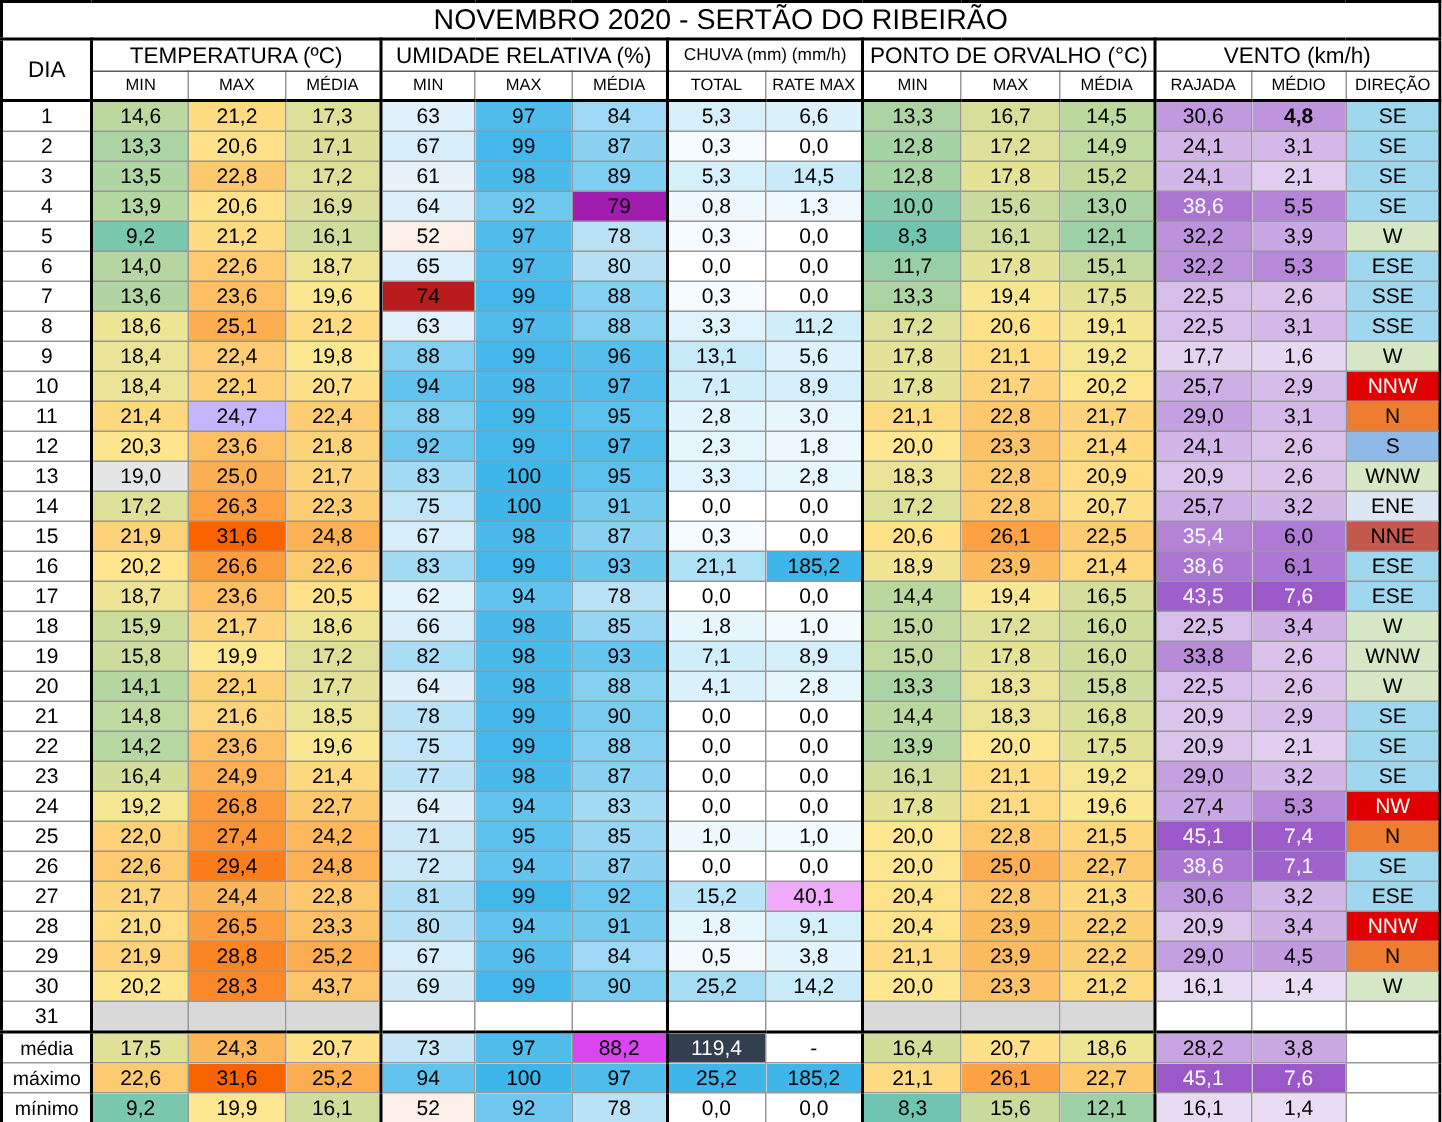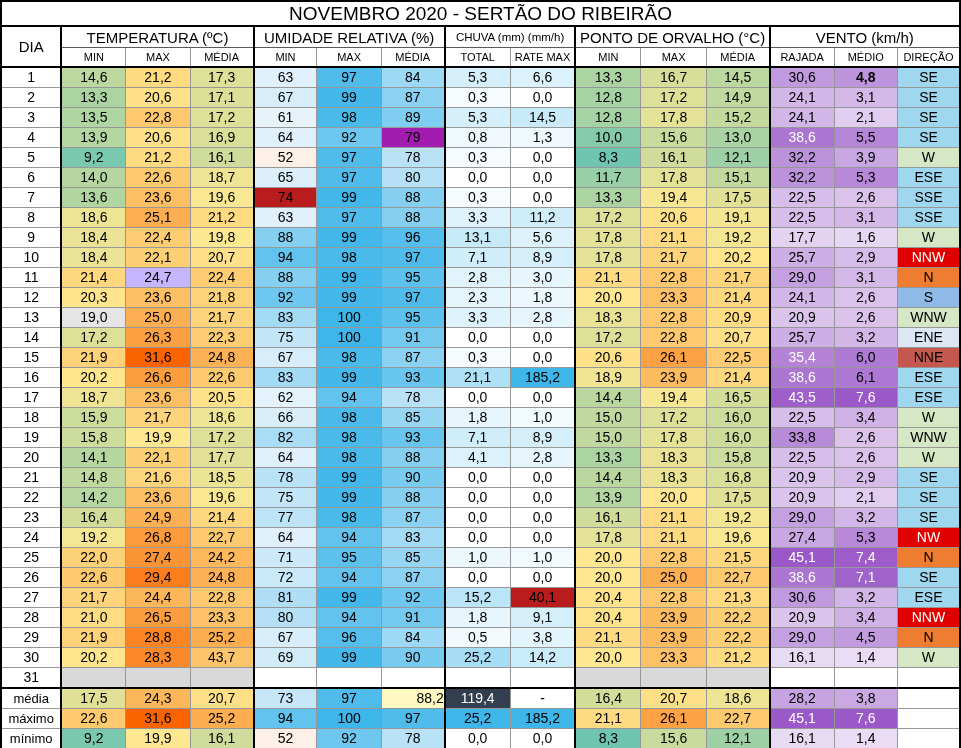--- a/index.html
+++ b/index.html
@@ -511,21 +511,21 @@
       </tr>
       <tr>
         <td class="bR">27</td>
         <td style="background: rgb(253, 212, 123);">21,7</td>
         <td style="background: rgb(252, 182, 90);">24,4</td>
         <td class="bR" style="background: rgb(253, 200, 110);">22,8</td>
         <td style="background: rgb(175, 222, 245);">81</td>
         <td style="background: rgb(68, 184, 235);">99</td>
         <td class="bR" style="background: rgb(110, 199, 239);">92</td>
         <td style="background: rgb(186, 229, 248);">15,2</td>
-        <td class="bR" style="background: #b91c1c;">40,1</td>
+        <td class="bR" style="background: #f0abfc;">40,1</td>
         <td style="background: rgb(254, 227, 139);">20,4</td>
         <td style="background: rgb(253, 200, 110);">22,8</td>
         <td class="bR" style="background: rgb(254, 217, 128);">21,3</td>
         <td style="background: rgb(193, 153, 222);">30,6</td>
         <td style="background: rgb(210, 182, 231);">3,2</td>
         <td class="bR" style="background: rgb(159, 215, 239);">ESE</td>
       </tr>
       <tr>
         <td class="bR">28</td>
         <td style="background: rgb(254, 220, 132);">21,0</td>
@@ -594,21 +594,21 @@
         <td></td>
         <td class="bR"></td>
       </tr>
       <tr class="summary-first">
         <td class="bR sumLabel">média</td>
         <td style="background: rgb(224, 225, 151);">17,5</td>
         <td style="background: rgb(253, 183, 91);">24,3</td>
         <td class="bR" style="background: rgb(254, 224, 136);">20,7</td>
         <td style="background: rgb(199, 231, 248);">73</td>
         <td style="background: rgb(80, 188, 236);">97</td>
-        <td class="bR" style="background: #fef9c3; text-align: right;">88,2</td>
+        <td class="bR" style="background: #d946ef;">88,2</td>
         <td style="background: rgb(51, 63, 79); color: rgb(255, 255, 255);">119,4</td>
         <td class="bR">-</td>
         <td style="background: rgb(210, 221, 154);">16,4</td>
         <td style="background: rgb(254, 224, 136);">20,7</td>
         <td class="bR" style="background: rgb(237, 228, 148);">18,6</td>
         <td style="background: rgb(199, 164, 225);">28,2</td>
         <td style="background: rgb(202, 169, 227);">3,8</td>
         <td class="bR"></td>
       </tr>
       <tr>

